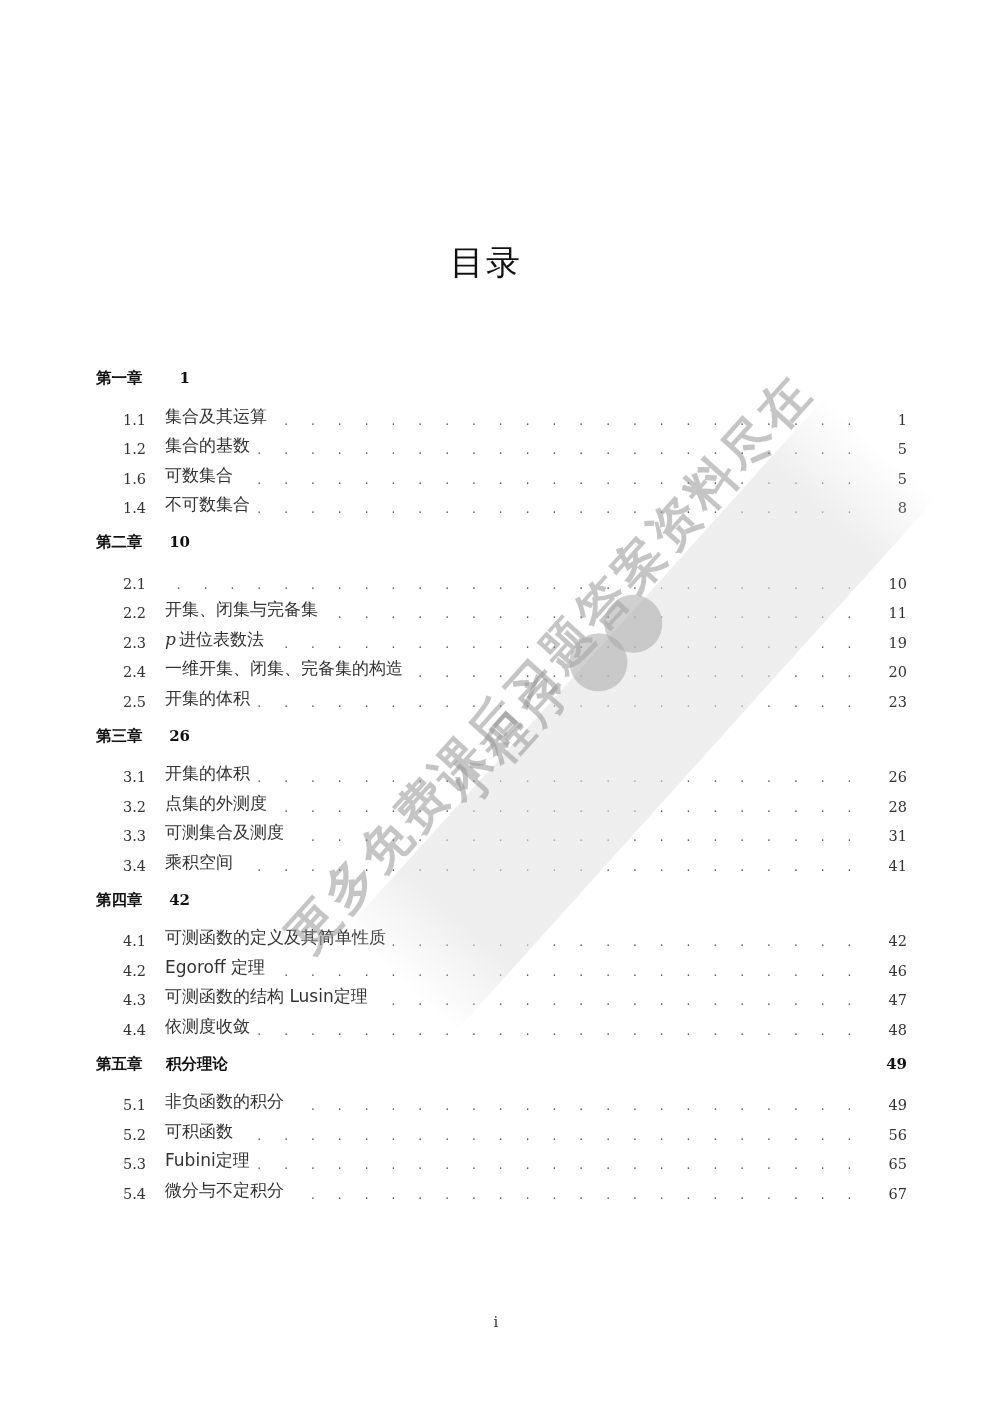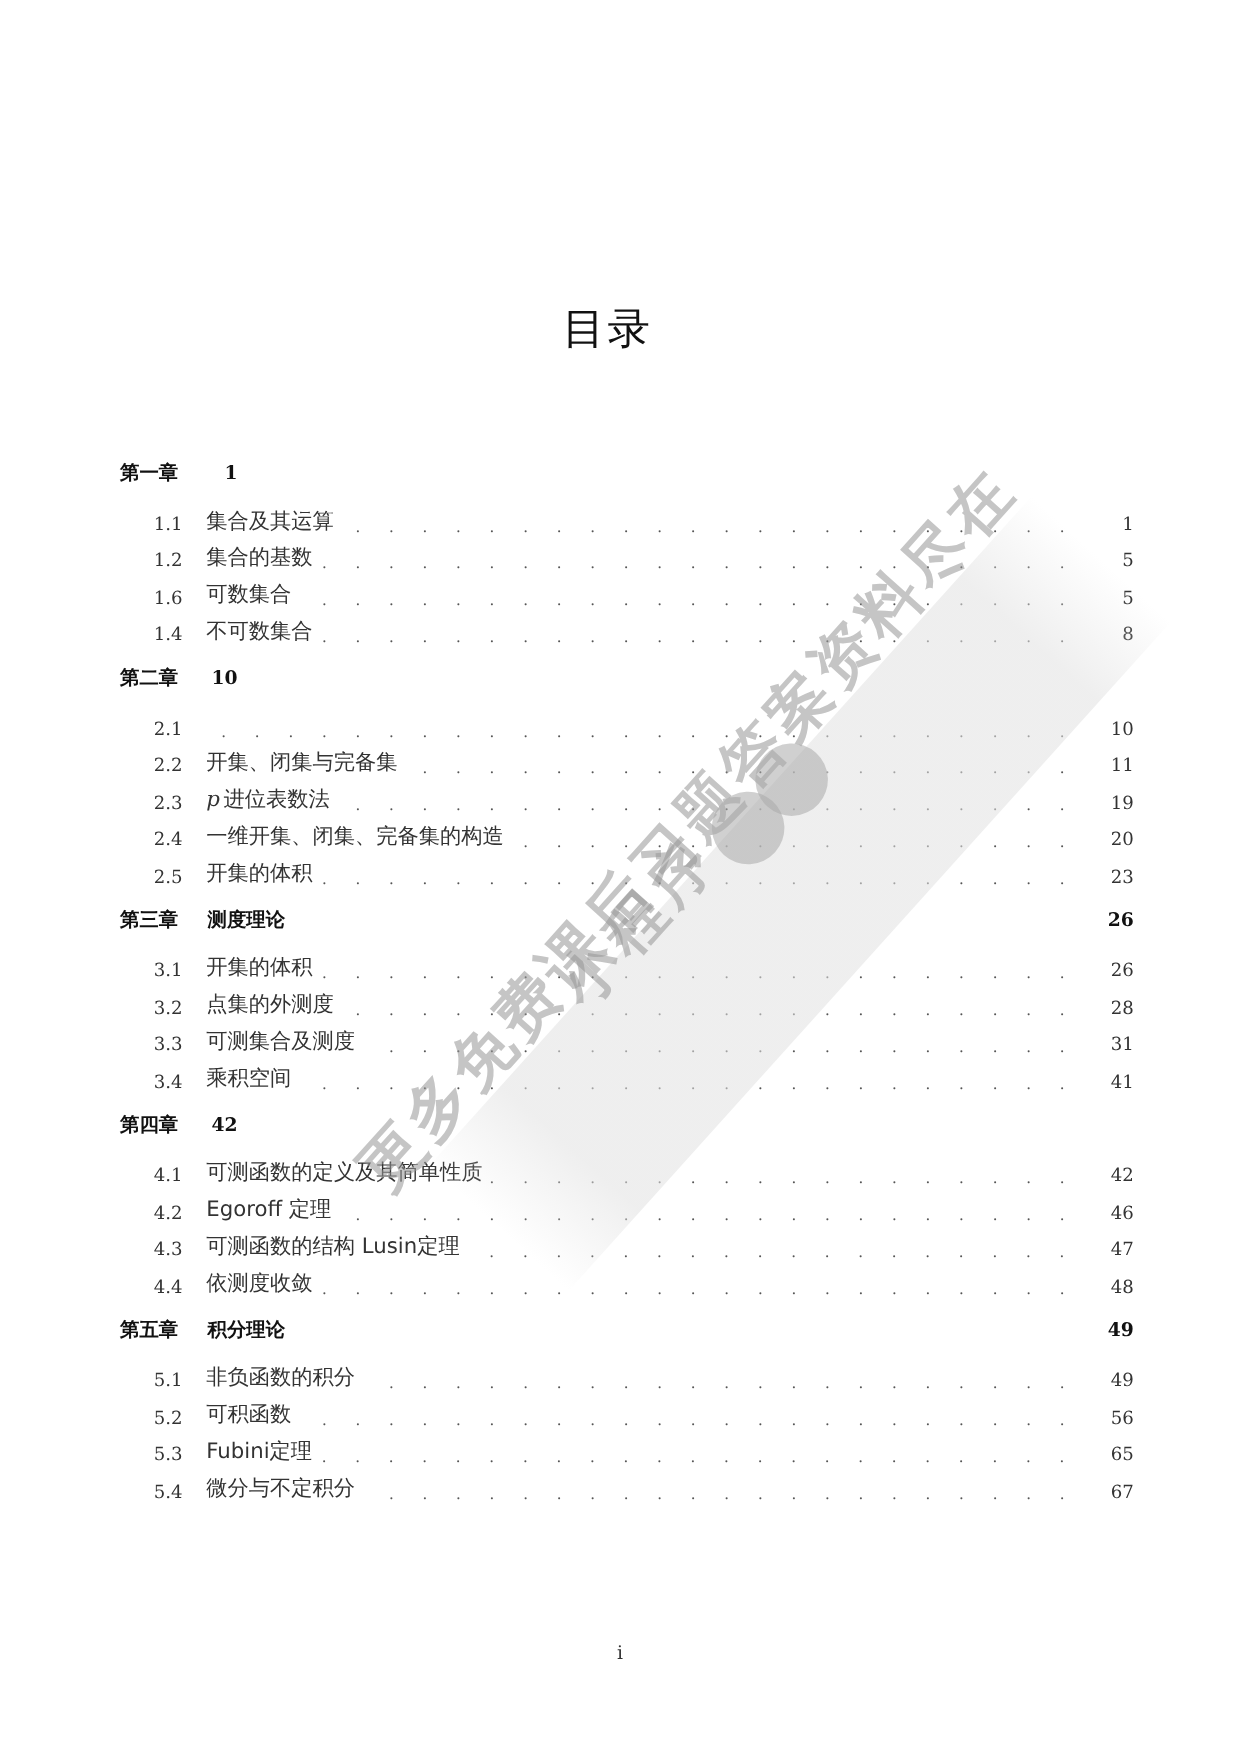--- a/index.html
+++ b/index.html
@@ -145,21 +145,20 @@
       <span class="section-num">2.5</span>
       <span class="section-title">开集的体积</span>
       <span class="leader">. . . . . . . . . . . . . . . . . . . . . . . . . . . . . . . . . . . . . . . . . . . . . . . . . . . . . . . . . . . . . . . . . . . . . . . .</span>
       <span class="section-page">23</span>
     </div>
   </div>
 
   <div class="chapter">
     <div class="chapter-row">
       <span class="chapter-num">第三章</span>
-      <span class="chapter-title">测度理论</span>
       <span class="chapter-page">26</span>
     </div>
     <div class="section-row">
       <span class="section-num">3.1</span>
       <span class="section-title">开集的体积</span>
       <span class="leader">. . . . . . . . . . . . . . . . . . . . . . . . . . . . . . . . . . . . . . . . . . . . . . . . . . . . . . . . . . . . . . . . . . . . . . . .</span>
       <span class="section-page">26</span>
     </div>
     <div class="section-row">
       <span class="section-num">3.2</span>

